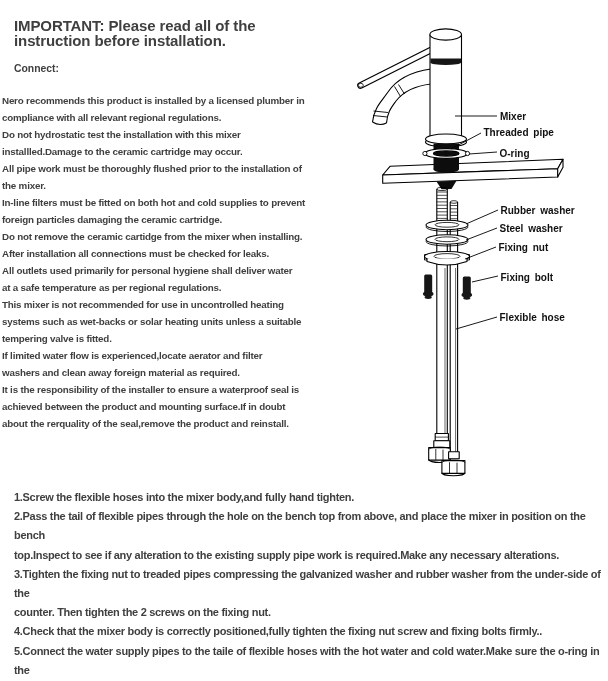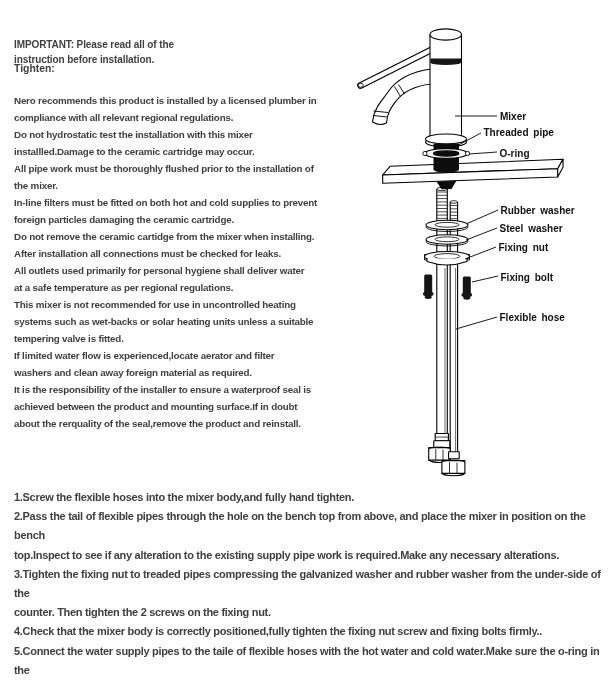--- a/index.html
+++ b/index.html
@@ -1,38 +1,38 @@
 <!DOCTYPE html>
 <html><head>
 <meta charset="utf-8">
 <style>
   html,body { margin:0; padding:0; background:#ffffff; }
   .page {
     position:relative; width:608px; height:681px; background:#ffffff;
     font-family:"Liberation Sans", sans-serif; color:#3f3f3f; overflow:hidden;
   }
   .txt { position:absolute; white-space:pre-line; font-weight:700; }
-  .heading      { left:14px; top:19px;  font-size:10px; line-height:14.5px; letter-spacing:-0.1px; width:400px;margin-top:19px; }
+  .heading      { left:14px; top:19px;  font-size:15px; line-height:14.5px; letter-spacing:-0.1px; width:400px; }
   .general-label{ left:14px; top:62px;  font-size:10.4px; line-height:14px; }
-  .general-text { left:14px; top:92px;  font-size:9.8px;  line-height:17px;  letter-spacing:-0.2px; width:380px; }
+  .general-text { left:2px; top:92px;  font-size:9.8px;  line-height:17px;  letter-spacing:-0.2px; width:380px; }
   .steps        { left:14px; top:488px; font-size:11px;  line-height:19.2px; letter-spacing:-0.3px; width:592px; }
   svg.diagram { position:absolute; left:0; top:0; pointer-events:none; }
   svg.diagram text {
     font-family:"Liberation Sans", sans-serif; font-weight:700;
     font-size:10px; fill:#101010; word-spacing:2px;
   }
 </style>
 </head>
 <body>
 
 <div class="page">
 
   <div class="txt heading">IMPORTANT: Please read all of the
 instruction before installation.</div>
-  <div class="txt general-label">Tighten:</div>
+  <div class="txt general-label">Connect:</div>
   <div class="txt general-text">Nero recommends this product is installed by a licensed plumber in
 compliance with all relevant regional regulations.
 Do not hydrostatic test the installation with this mixer
 installled.Damage to the ceramic cartridge may occur.
 All pipe work must be thoroughly flushed prior to the installation of
 the mixer.
 In-line filters must be fitted on both hot and cold supplies to prevent
 foreign particles damaging the ceramic cartridge.
 Do not remove the ceramic cartidge from the mixer when installing.
 After installation all connections must be checked for leaks.

